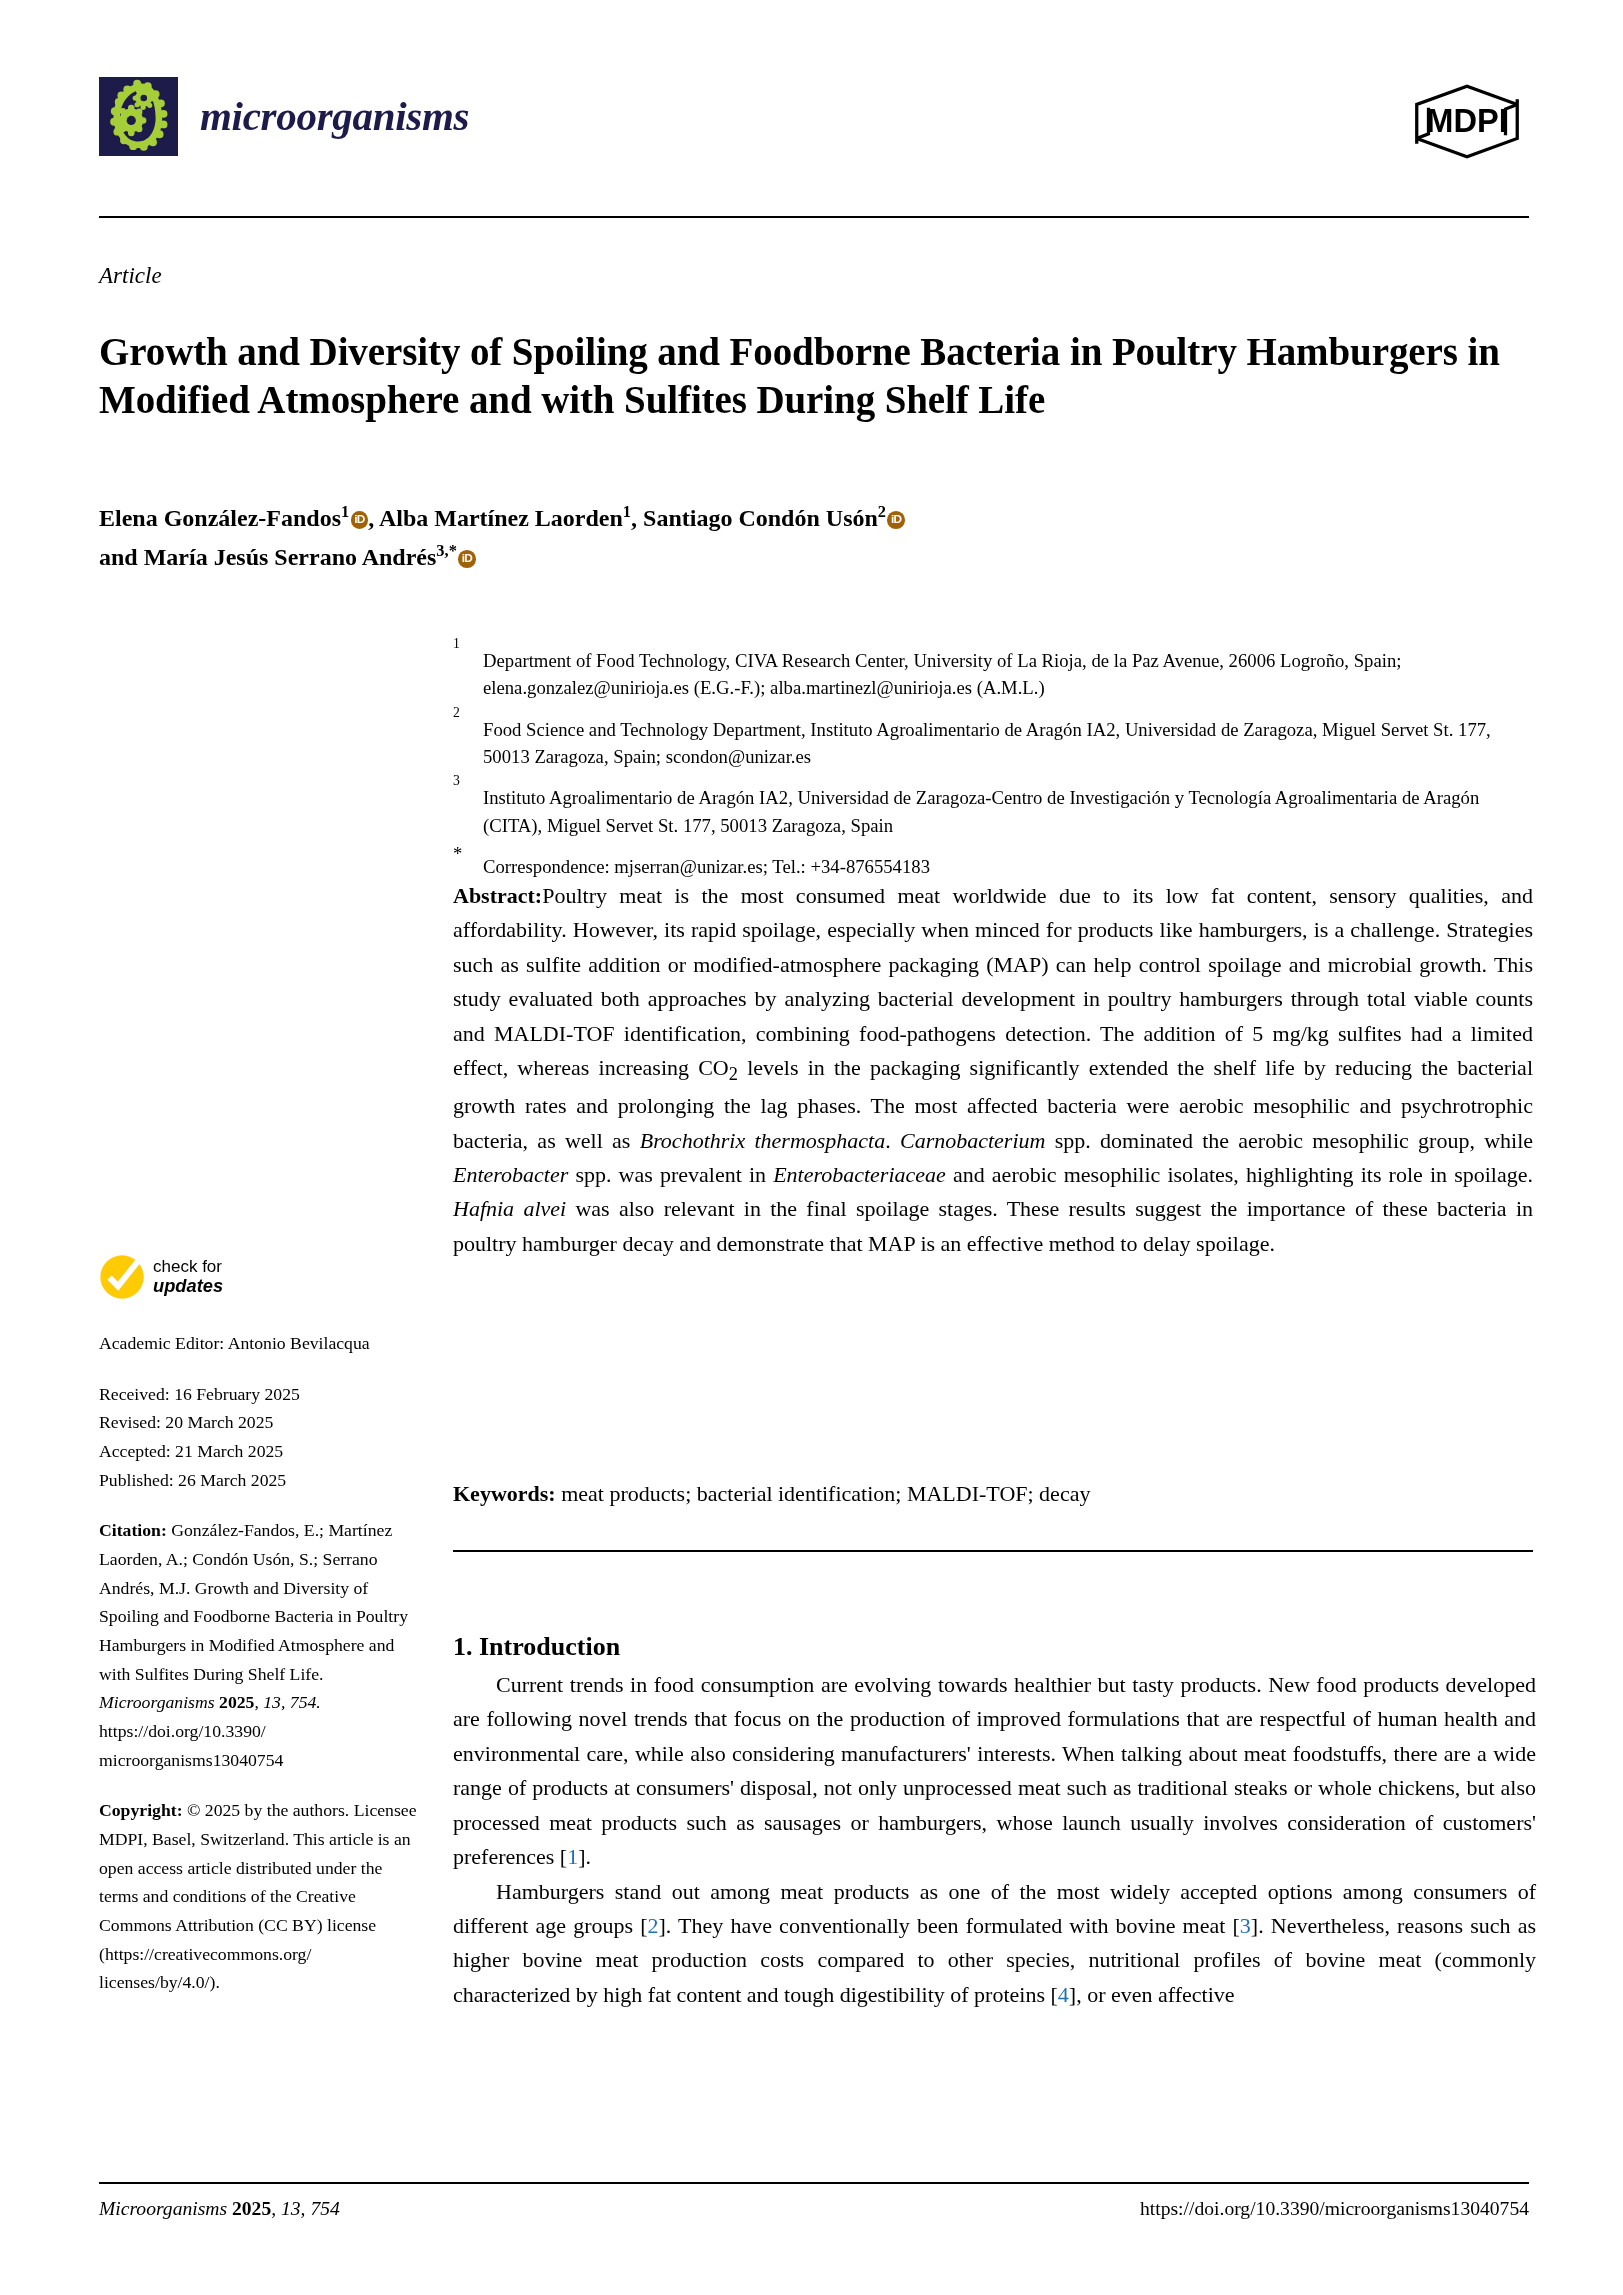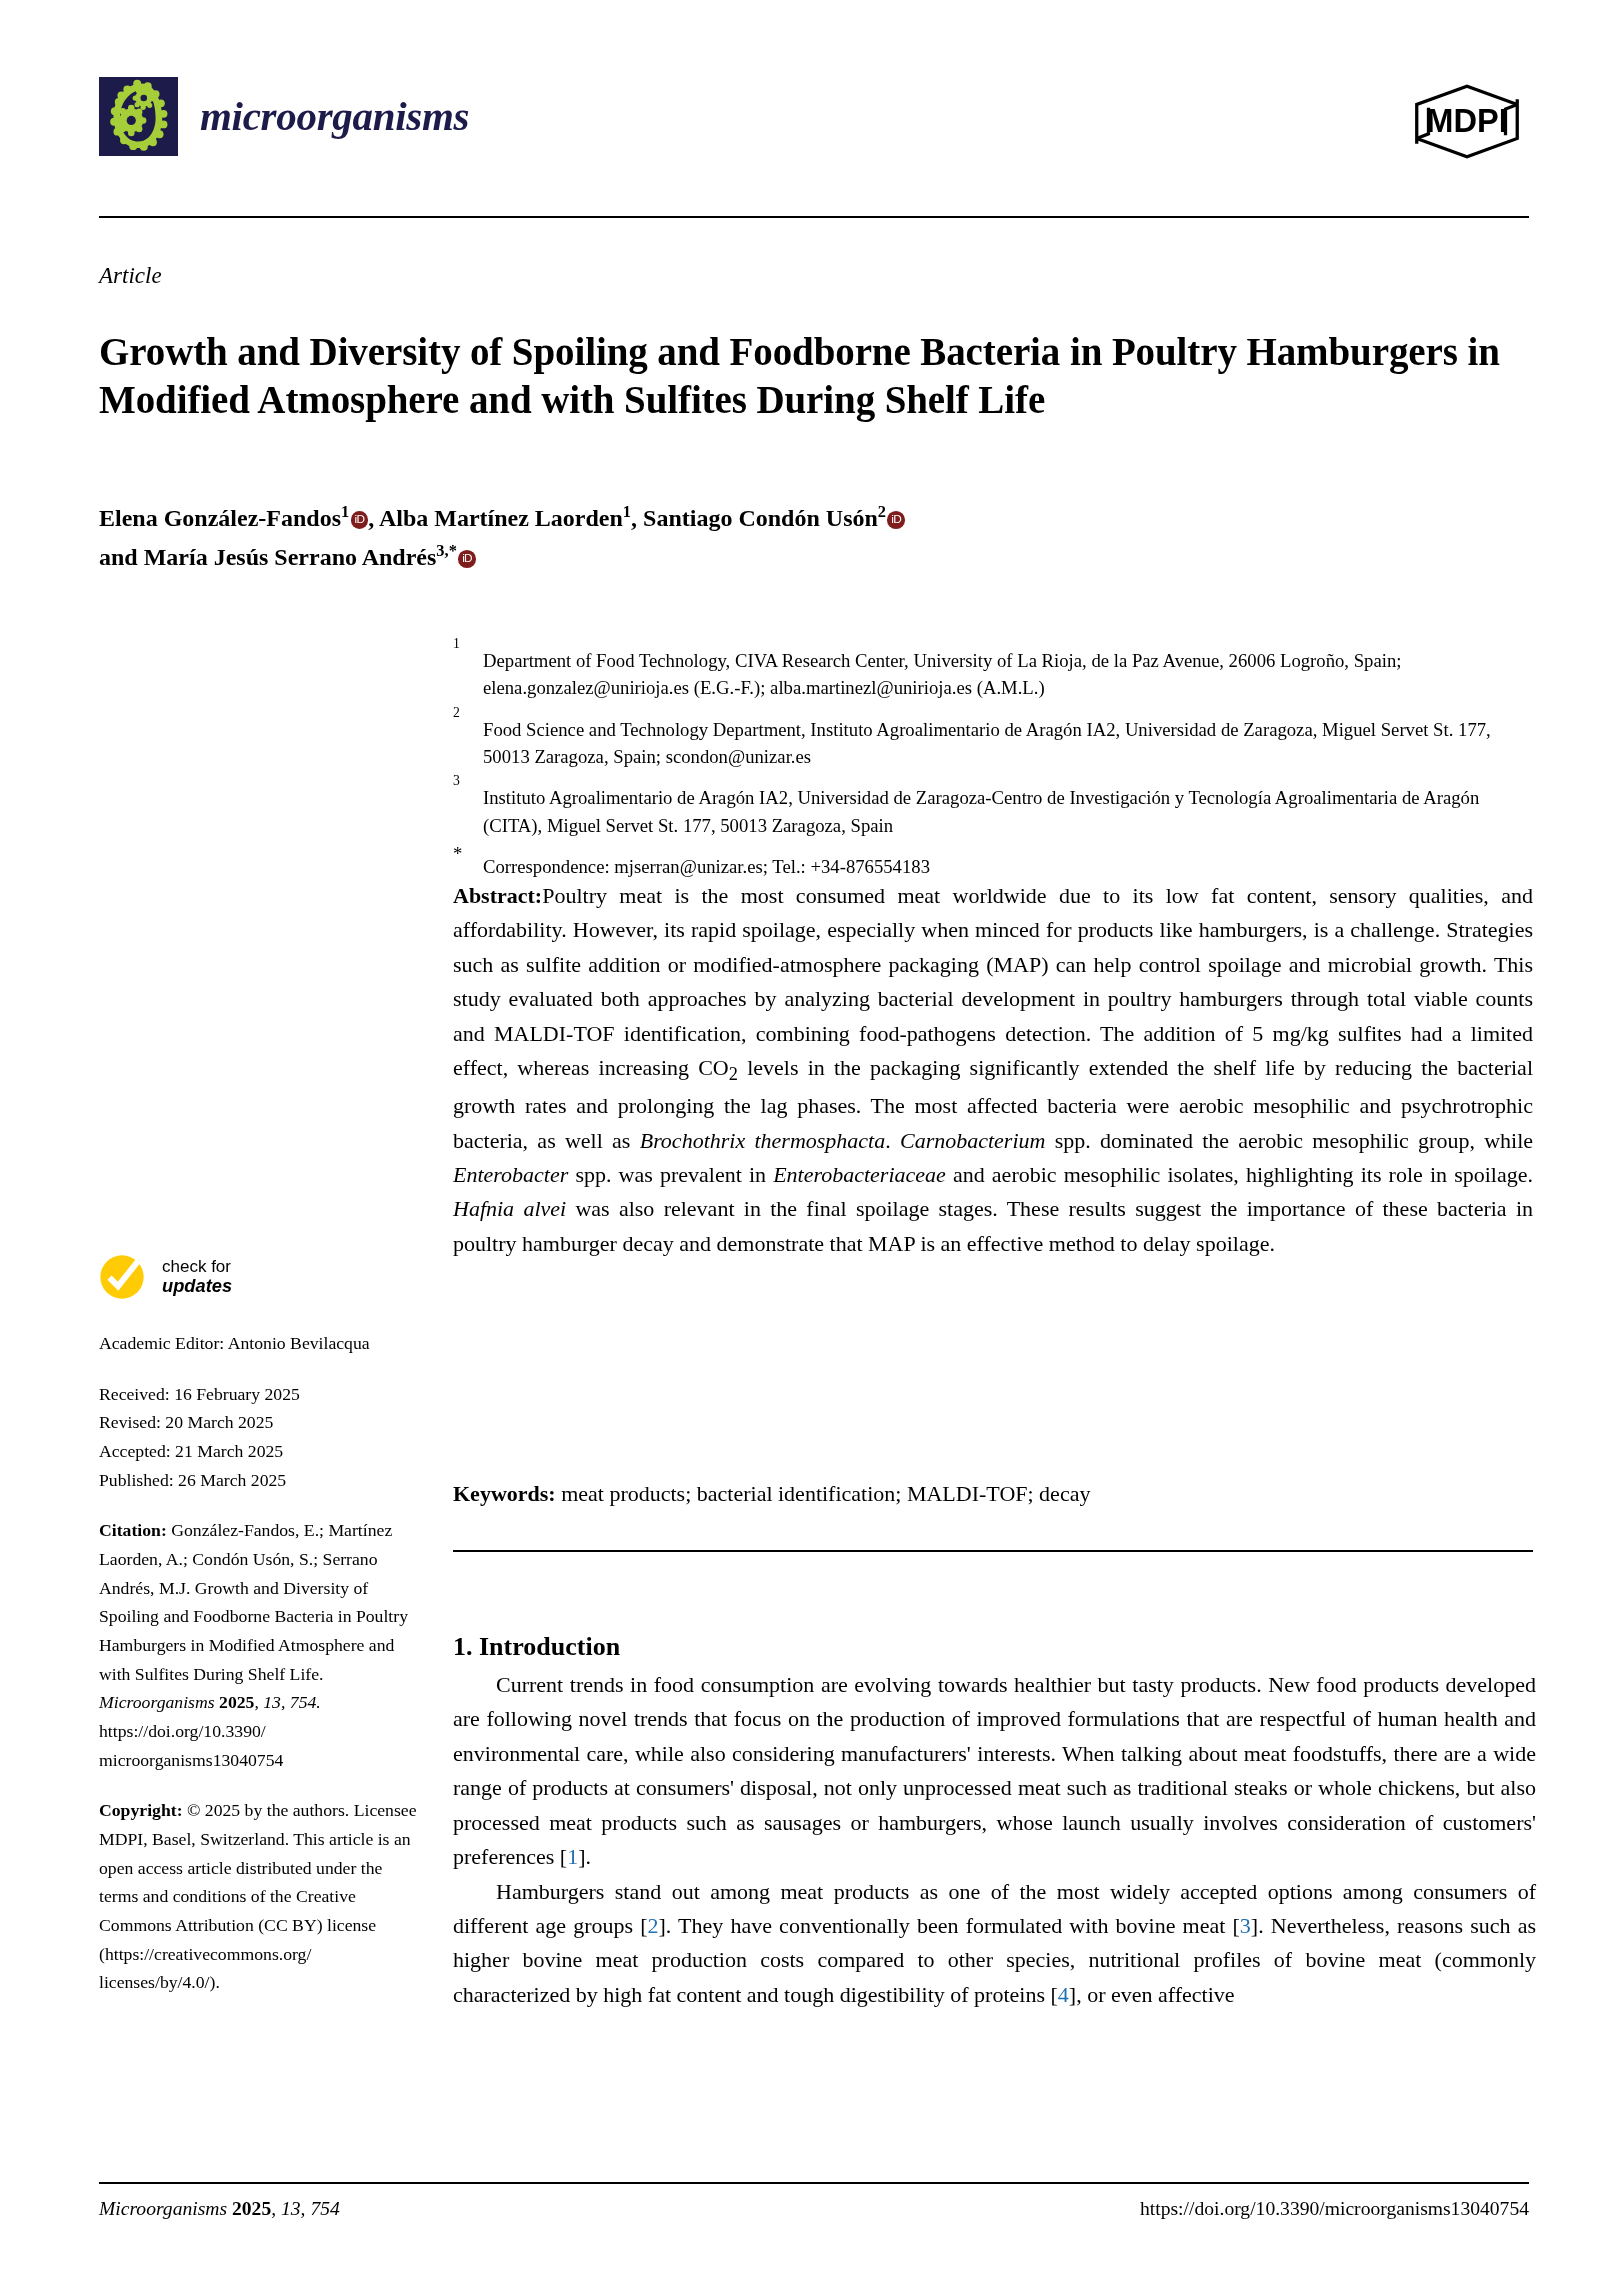--- a/index.html
+++ b/index.html
@@ -89,25 +89,25 @@
     width: 1433px;
     font-weight: 700;
     font-size: 24px;
     line-height: 1.58;
   }
   .sup { font-size: 16.4px; vertical-align: super; font-weight: 700; }
   .orcid {
     display: inline-block;
     width: 17.7px; height: 17.7px;
     border-radius: 50%;
-    background: #7f1d1d;
+    background: #a16207;
     color: #fff;
     font-family: "Liberation Sans", sans-serif;
     font-size: 11.8px;
-    font-weight: 400;
+    font-weight: 700;
     line-height: 17.7px;
     text-align: center;
     vertical-align: 2.6px;
     margin-left: 1.3px;
     font-style: normal;
     letter-spacing: -0.7px;
   }
 
   
   .affiliations {
@@ -178,21 +178,21 @@
   .sidebar {
     position: absolute;
     left: 99px; top: 1254px;
     width: 327px;
     font-size: 17.7px;
     line-height: 1.62;
   }
   .check-updates {
     display: flex;
     align-items: center;
-    gap: 17px;
+    gap: 8px;
     margin-bottom: 29px;
   }
   .cu-mark { width: 46px; height: 46px; flex: 0 0 auto; }
   .cu-text {
     font-family: "Liberation Sans", "DejaVu Sans", sans-serif;
     line-height: 1.12;
   }
   .cu-line1 { font-size: 17px; font-weight: 400; }
   .cu-line2 { font-size: 18.3px; font-weight: 700; font-style: italic; }
 

